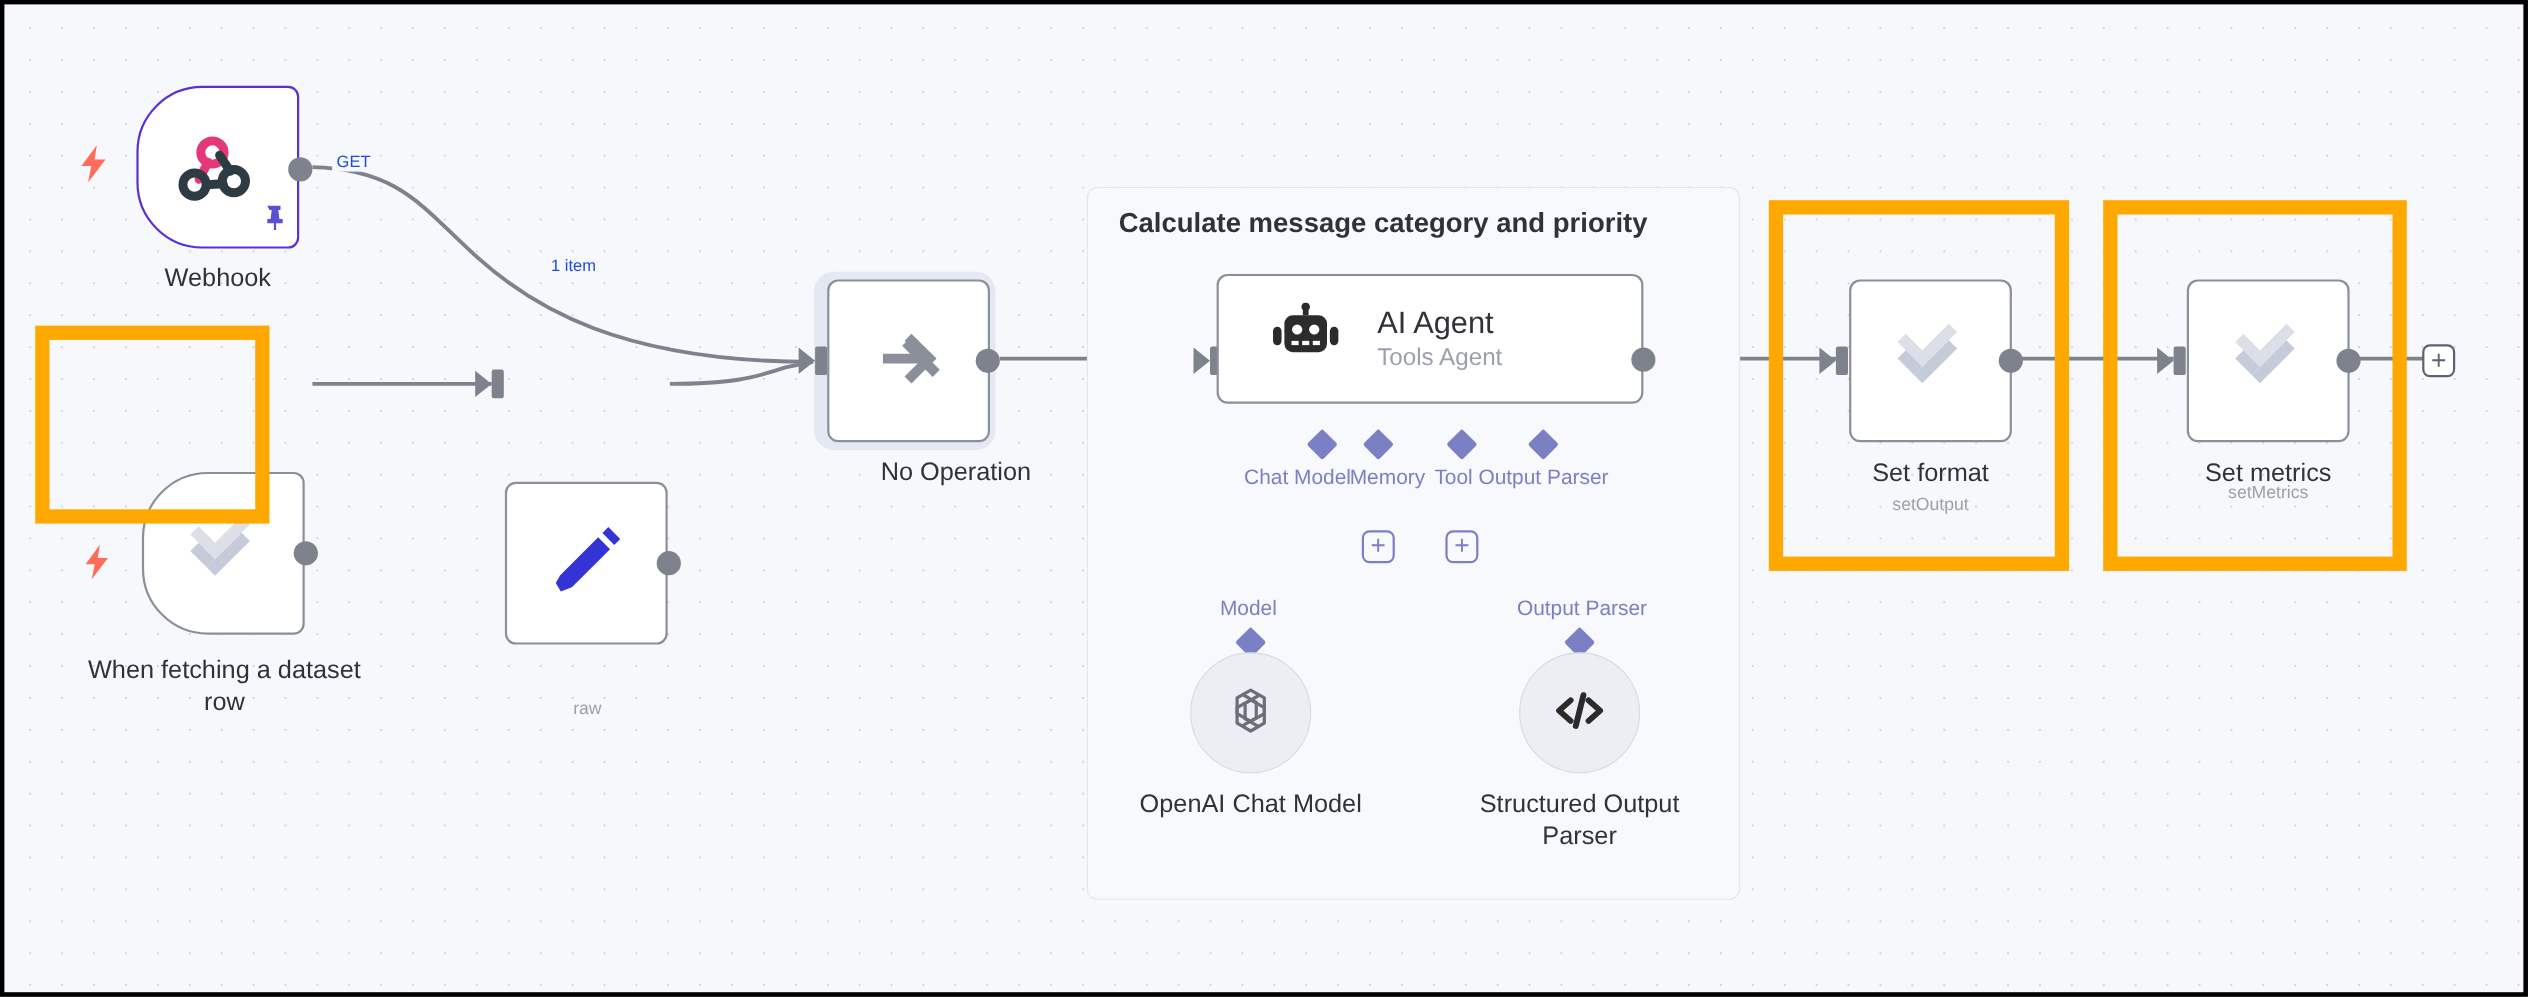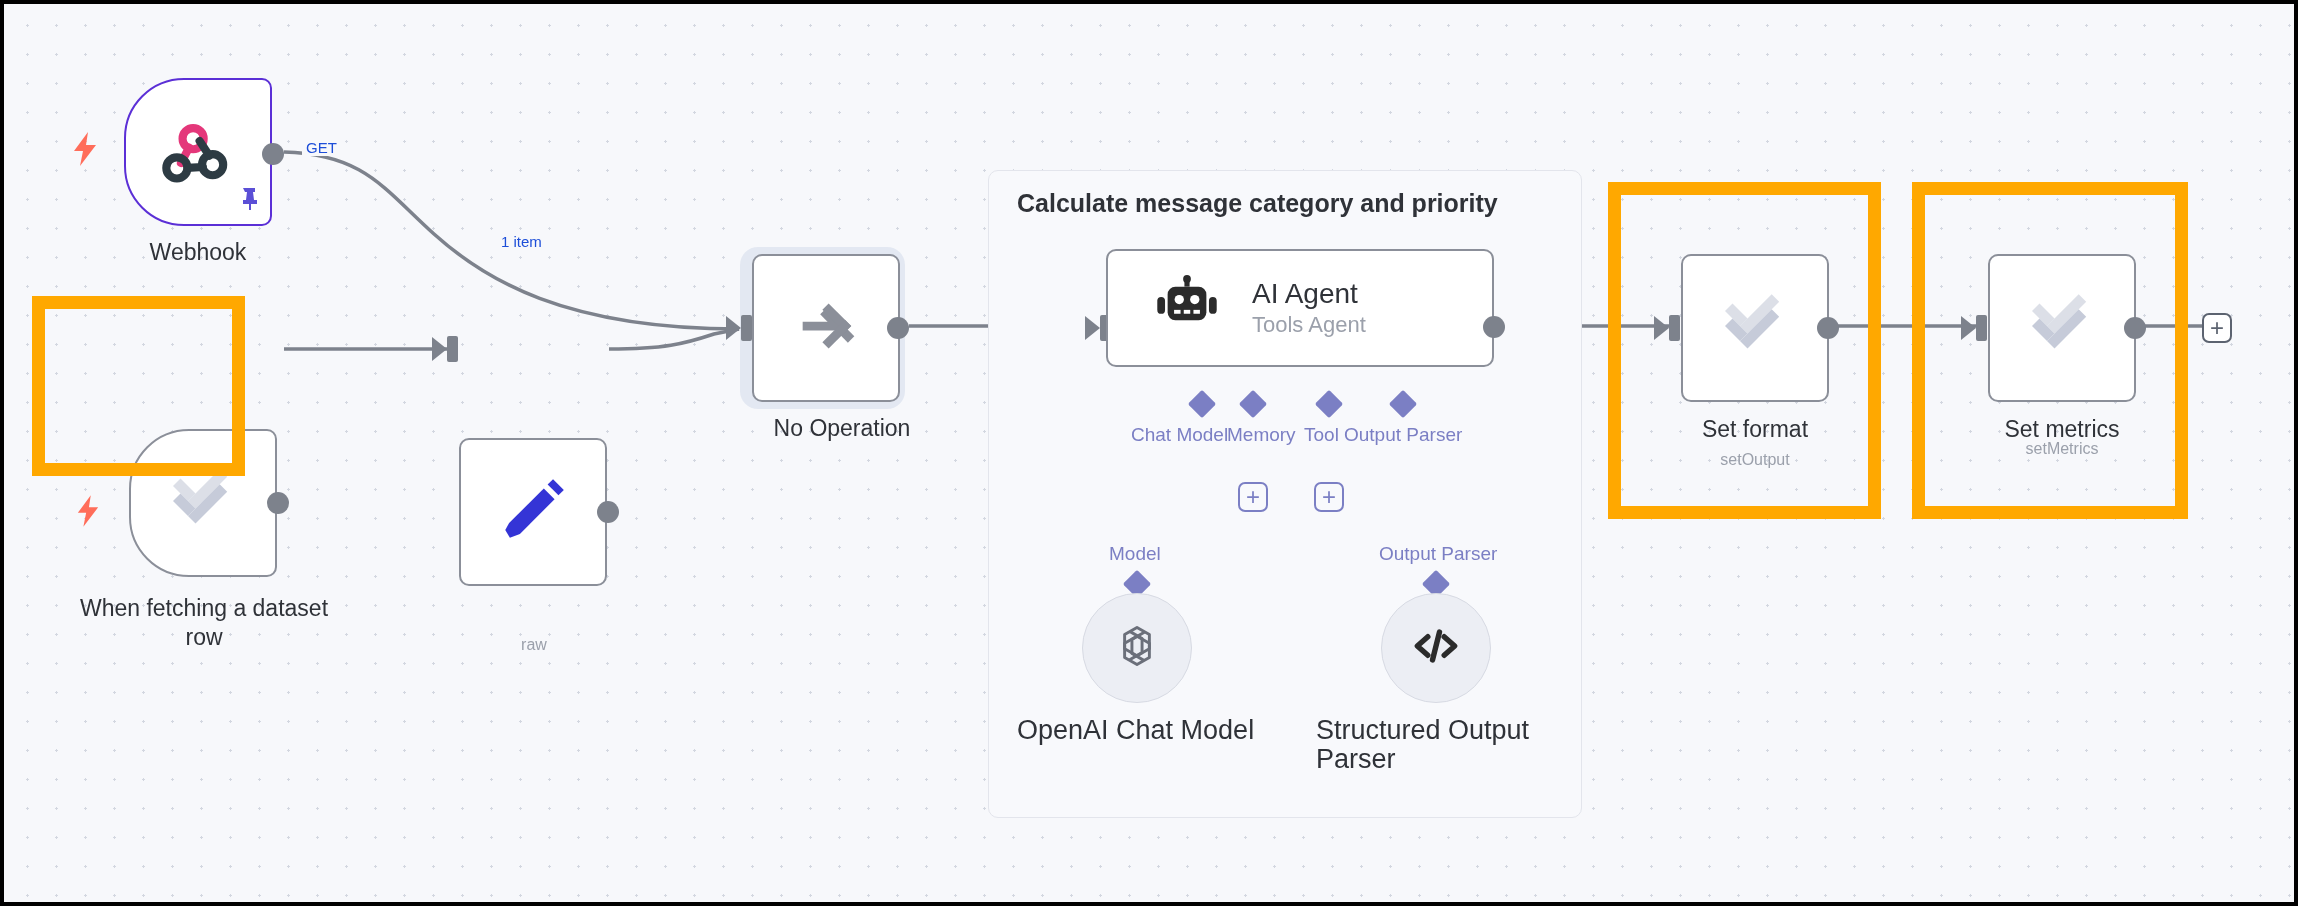--- a/index.html
+++ b/index.html
@@ -126,21 +126,22 @@
     width: 110px; height: 110px;
     border-radius: 50%;
     background: #eceef4;
     border: 1px solid #d7dae3;
     display: flex;
     align-items: center;
     justify-content: center;
   }
   .subnode-label {
     position: absolute;
-    font-size: 27px;
+    text-align: center;
+    font-size: 23px;
     line-height: 29px;
     color: #2f3238;
     white-space: pre-line;
   }
 
   
   .diamond {
     position: absolute;
     width: 20px; height: 20px;
     background: #7b7fc4;
@@ -317,21 +318,21 @@
       <svg width="70" height="70" viewBox="0 0 48 48">
         <path d="M8 21 h23 v6 h-23 z" fill="#8b8f99"></path>
         <path d="M24 9 l4.4 -4.4 l19 19.4 l-4.4 4.4 z" fill="#8b8f99" transform="translate(-4,7) rotate(0)"></path>
         <path d="M21.5 12.8 l4.3 -4.3 l15.5 15.5 l-4.3 4.3 z" fill="#8b8f99"></path>
         <path d="M21.5 35.2 l4.3 4.3 l15.5 -15.5 l-4.3 -4.3 z" fill="#8b8f99"></path>
       </svg>
     </span>
   </div>
   <div class="port-out" style="left:883px; top:313px;"></div>
 
-  <div class="node-label" style="left:738px; top:410px; width:200px;">No Operation</div>
+  <div class="node-label" style="left:765px; top:410px; width:200px;">No Operation</div>
 
   <div class="port-in" style="left:1096px; top:311px;"></div>
   <div id="ai-agent">
     <span>
       <svg width="62" height="62" viewBox="0 0 48 48">
         <rect x="22" y="2" width="4" height="7" fill="#2b2b2b"></rect>
         <circle cx="24" cy="3" r="3" fill="#2b2b2b"></circle>
         <rect x="9" y="9" width="30" height="26" rx="6" fill="#2b2b2b"></rect>
         <rect x="1" y="17" width="6" height="13" rx="3" fill="#2b2b2b"></rect>
         <rect x="41" y="17" width="6" height="13" rx="3" fill="#2b2b2b"></rect>

